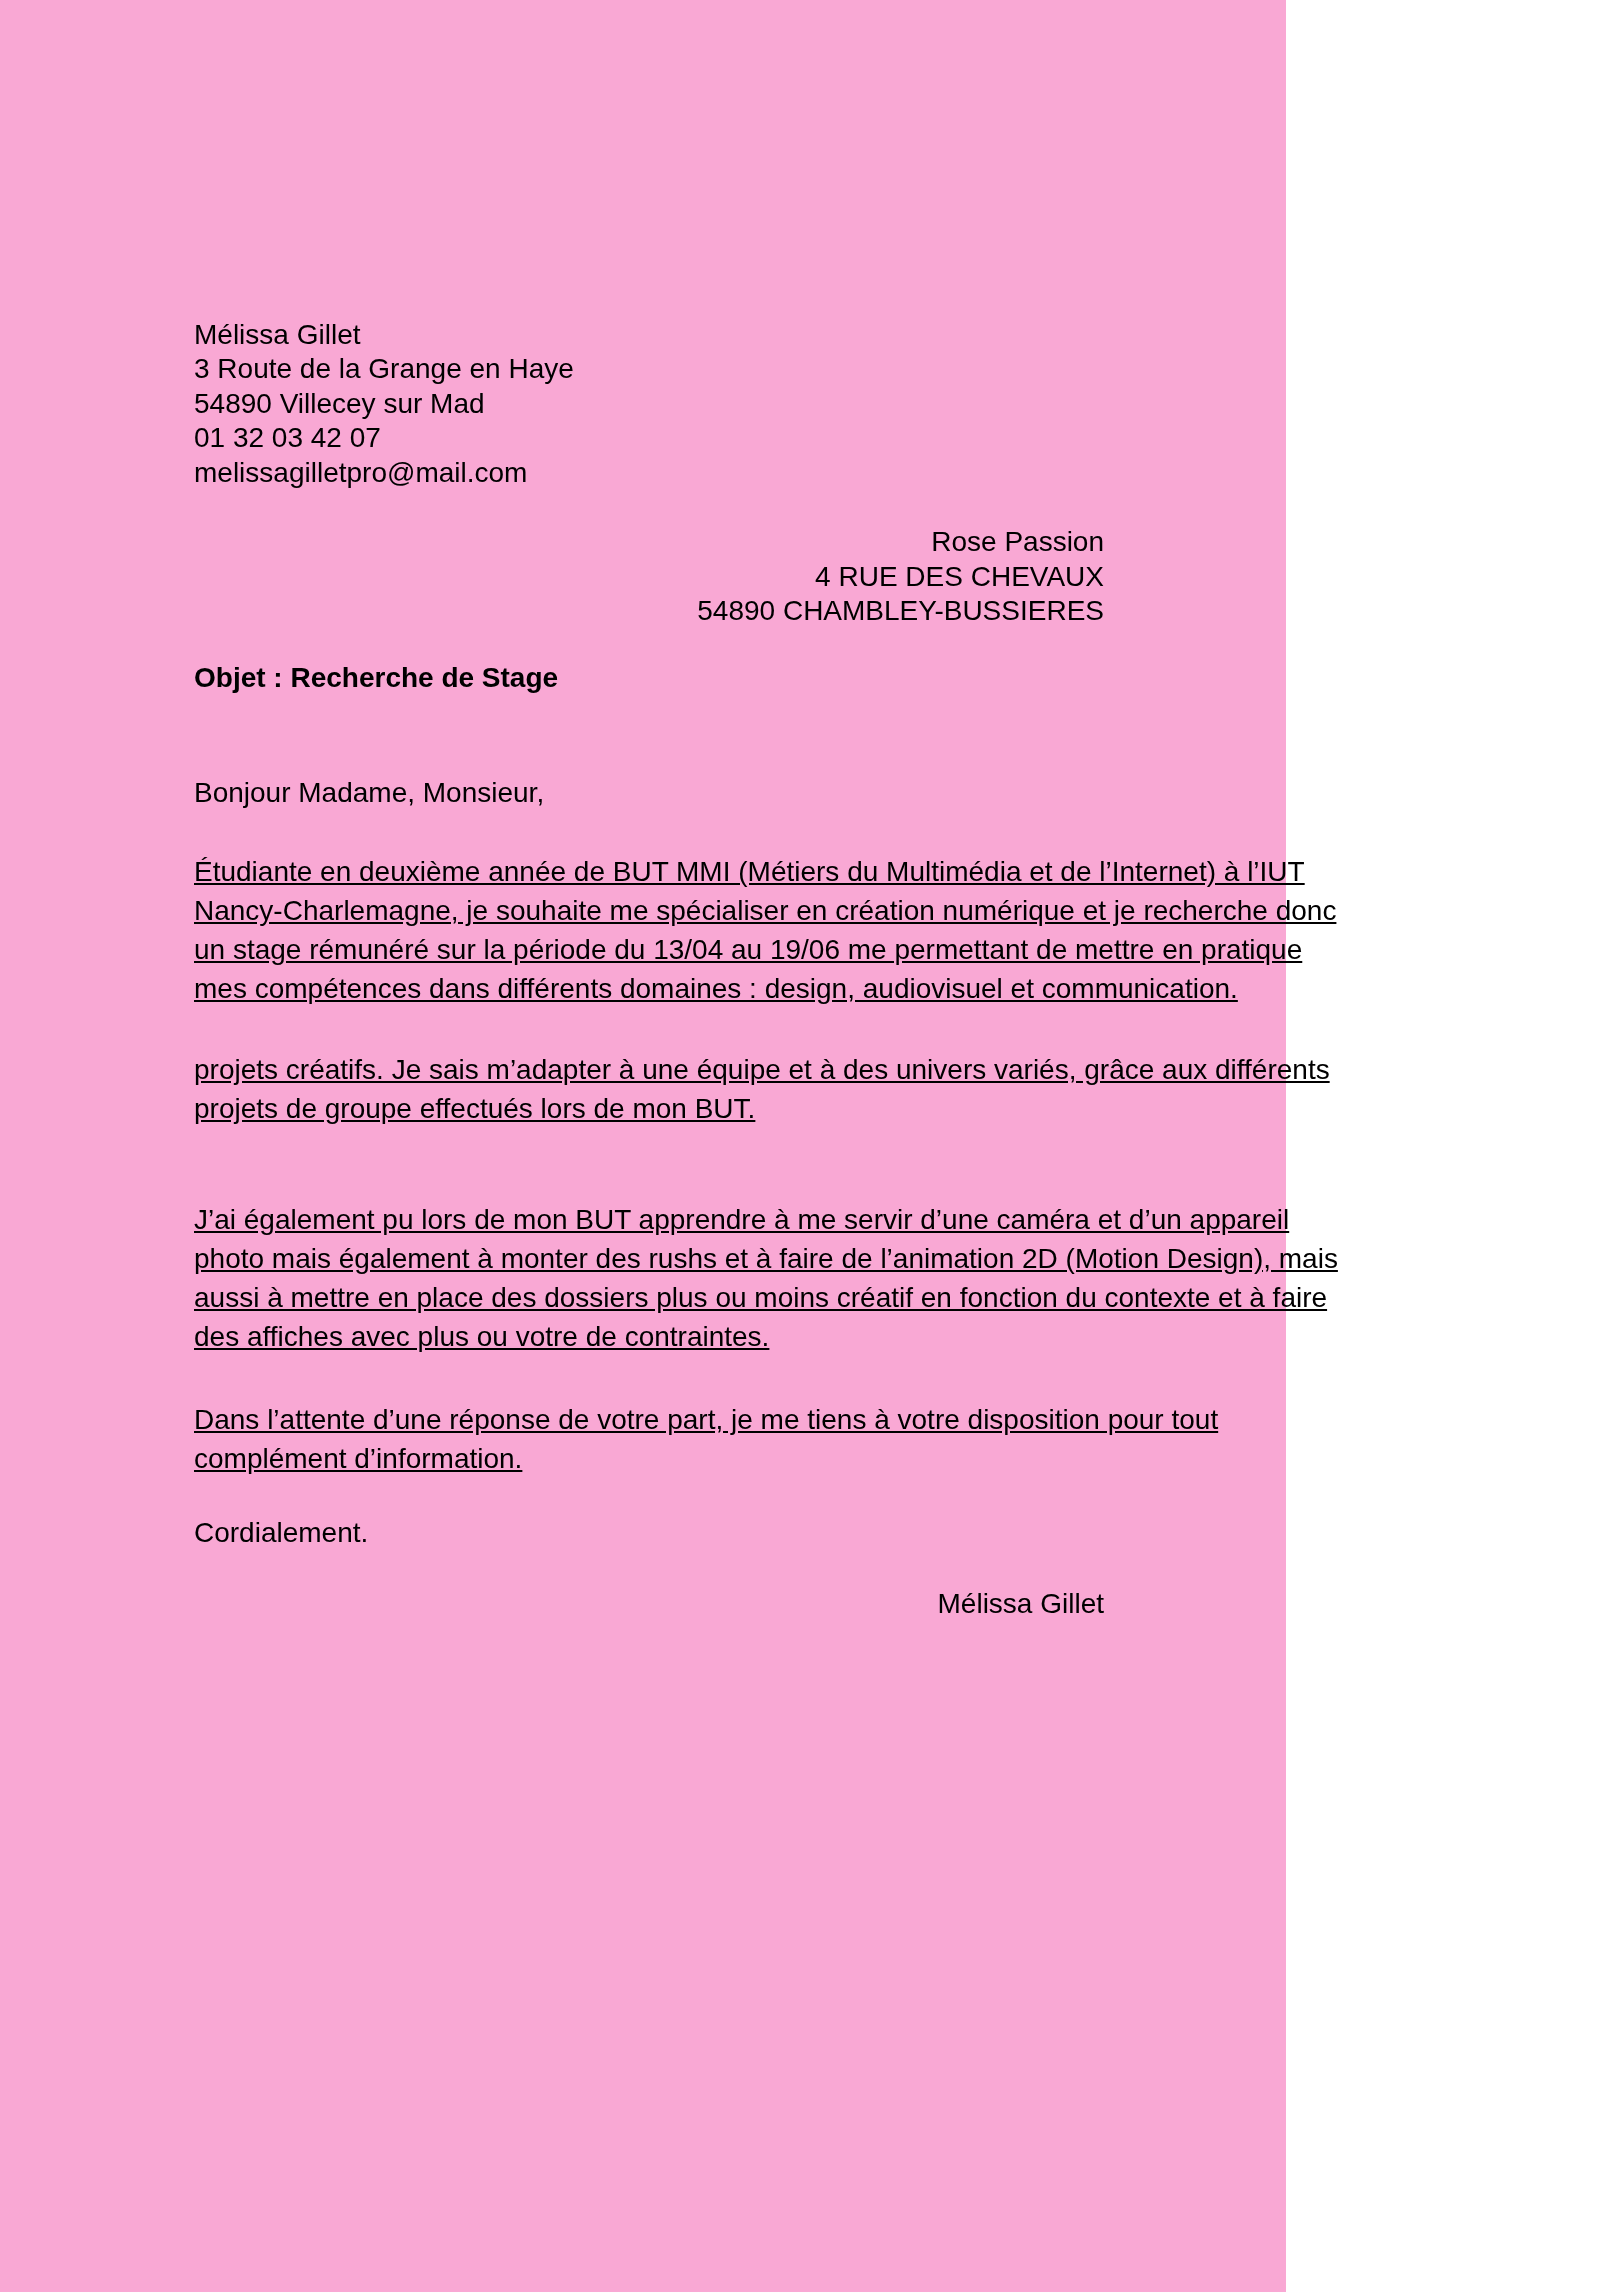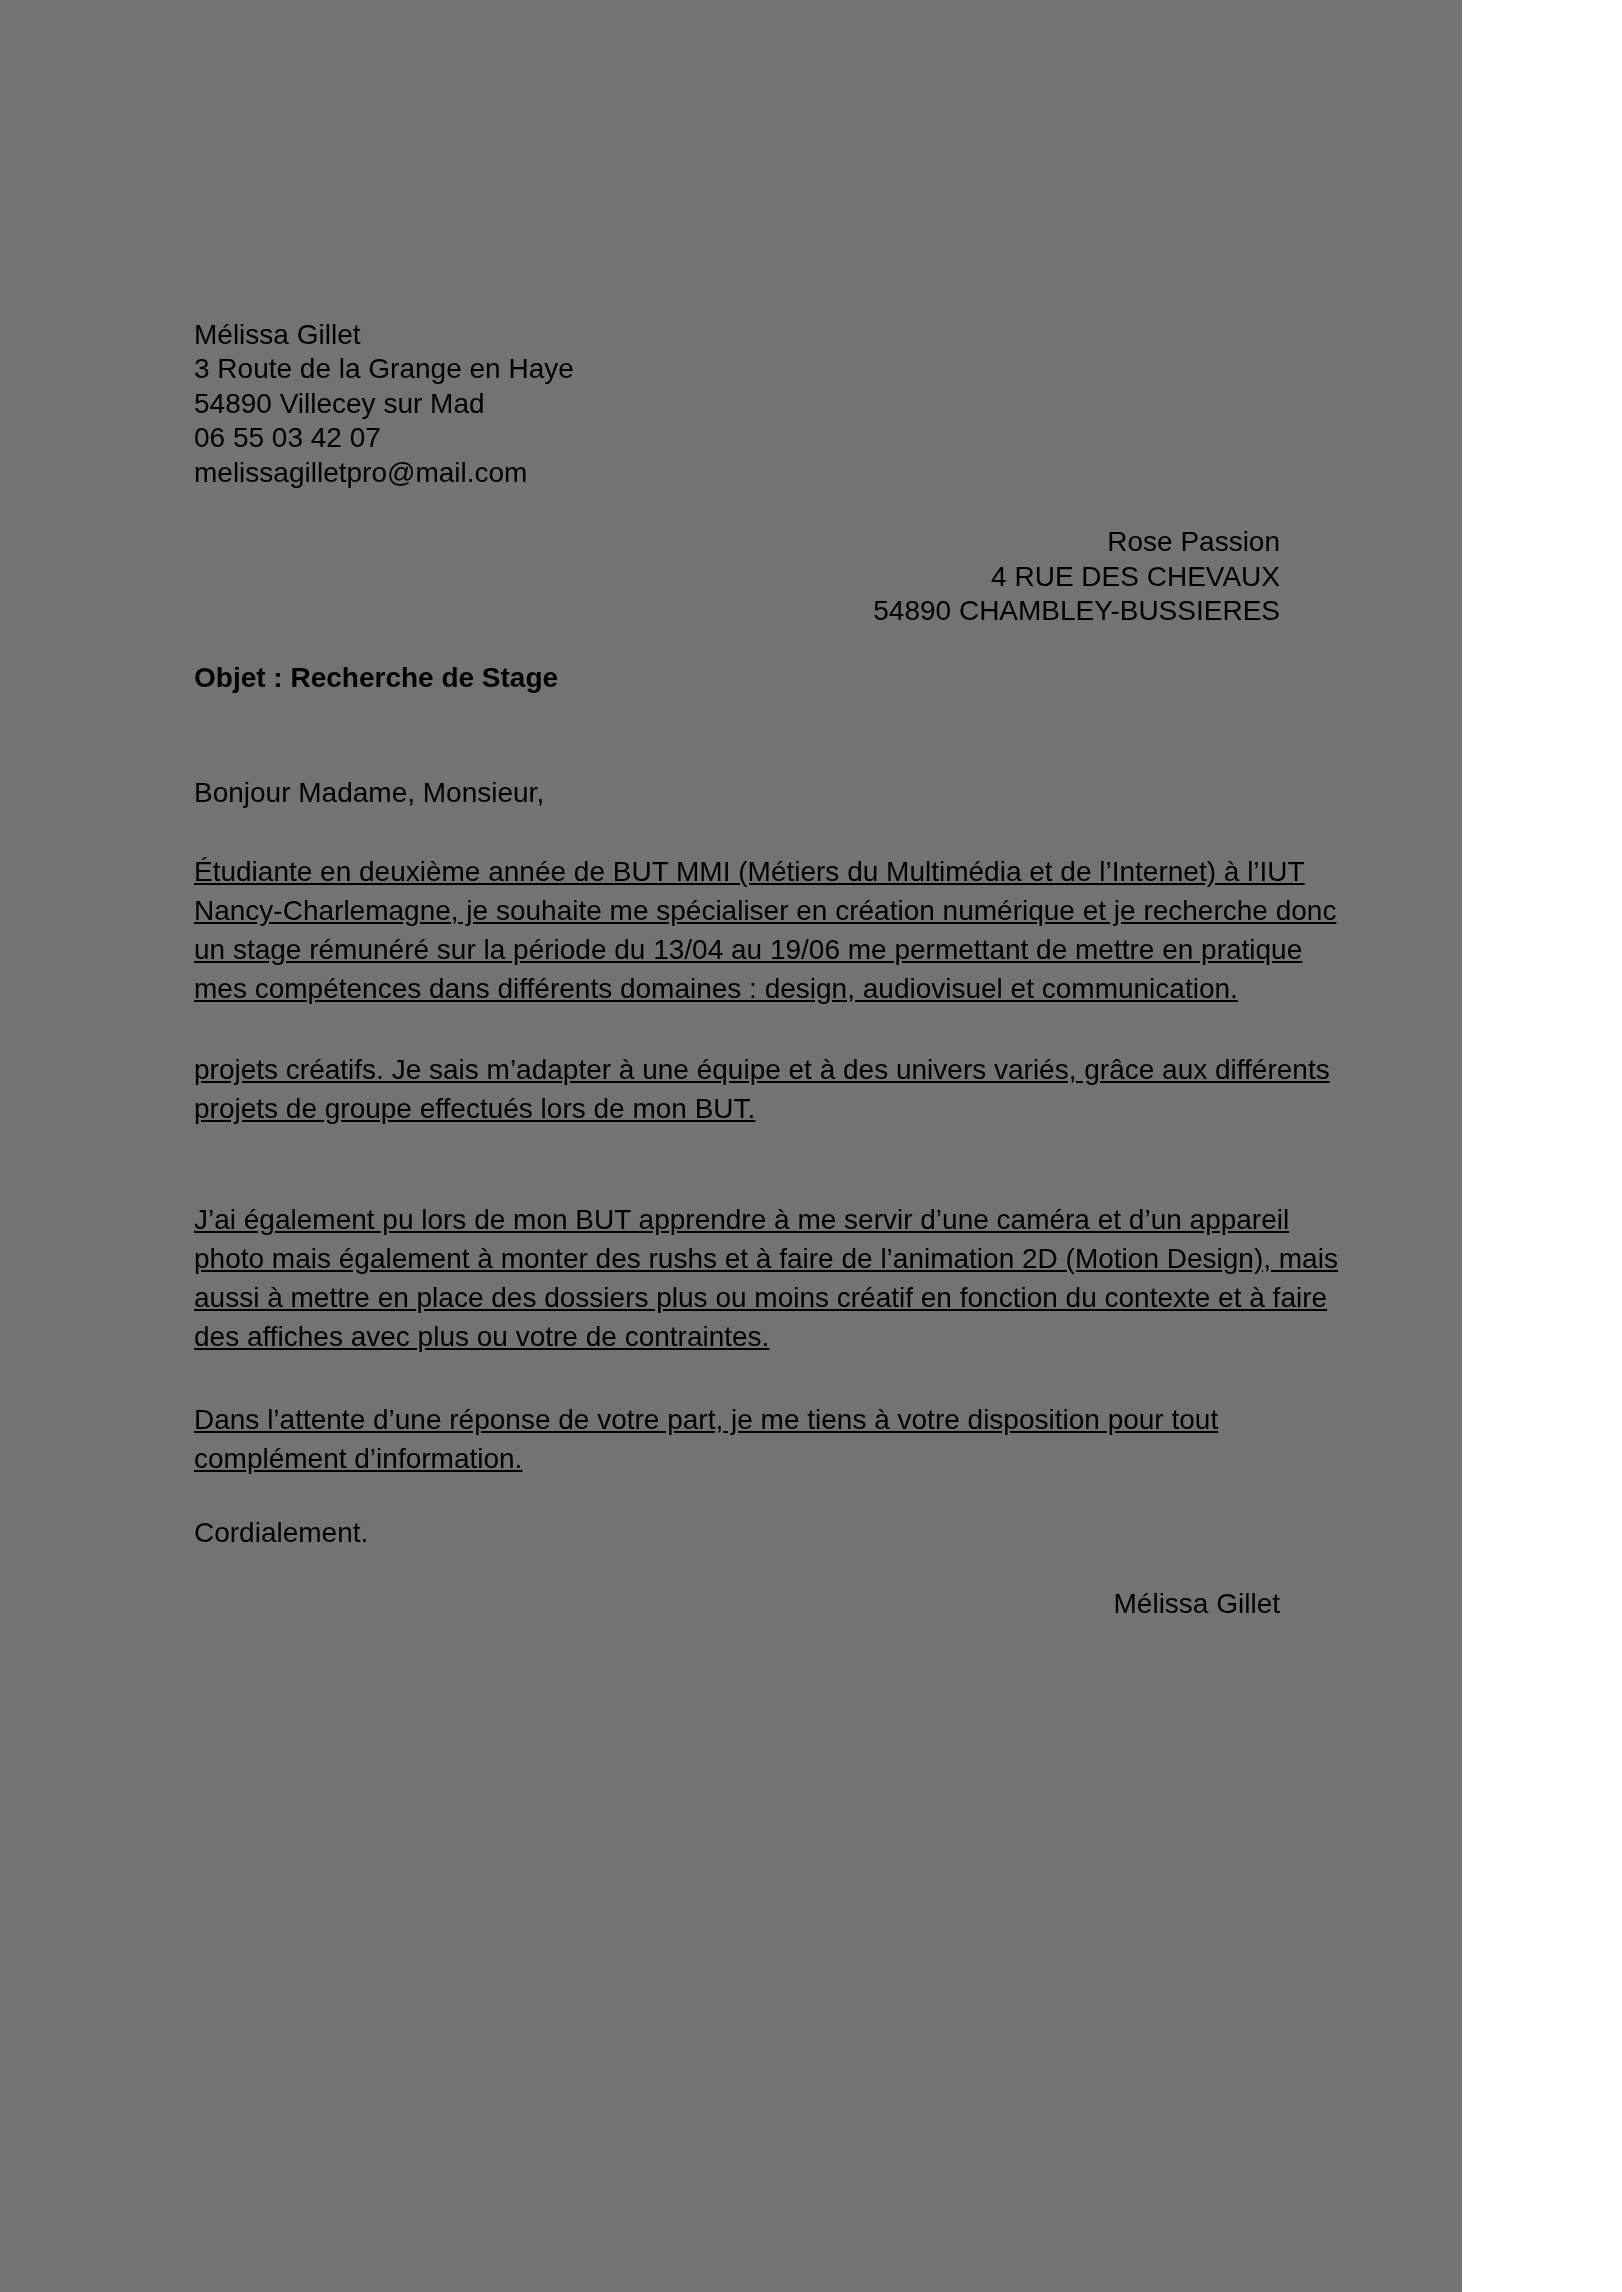--- a/index.html
+++ b/index.html
@@ -12,23 +12,23 @@
       height: 2293px;
       position: relative;
       overflow: hidden;
       font-family: "Liberation Sans", sans-serif;
       color: #000000;
       font-size: 28px;
     }
     .page {
       position: absolute;
       left: 0; top: 0;
-      width: 1462px;
+      width: 1286px;
       height: 2293px;
-      background: #737373;
+      background: #f9a8d4;
     }
     .line {
       position: absolute;
       white-space: nowrap;
       line-height: 34px;
       height: 34px;
     }
     .left { left: 194px; }
     .right { right: 182px; text-align: left; }
     .bold { font-weight: bold; }
@@ -46,21 +46,21 @@
   </style>
 </head>
 <body>
 
 <div class="page">
 
   <div>
     <div class="line left" style="top:318px;">Mélissa Gillet</div>
     <div class="line left" style="top:352px;">3 Route de la Grange en Haye</div>
     <div class="line left" style="top:387px;">54890 Villecey sur Mad</div>
-    <div class="line left" style="top:421px;">06 55 03 42 07</div>
+    <div class="line left" style="top:421px;">01 32 03 42 07</div>
     <div class="line left" style="top:456px;">melissagilletpro@mail.com</div>
   </div>
 
   <div>
     <div class="line right" style="top:525px;">Rose Passion</div>
     <div class="line right" style="top:560px;">4 RUE DES CHEVAUX</div>
     <div class="line right" style="top:594px;">54890 CHAMBLEY-BUSSIERES</div>
   </div>
 
   <div class="line left bold" style="top:661px;">Objet : Recherche de Stage</div>

